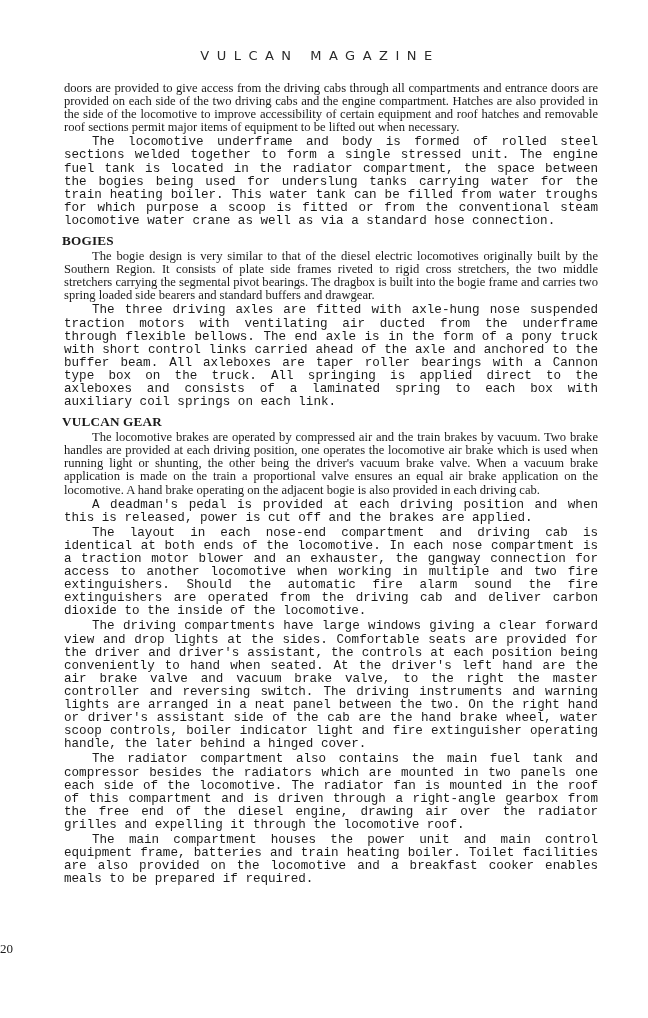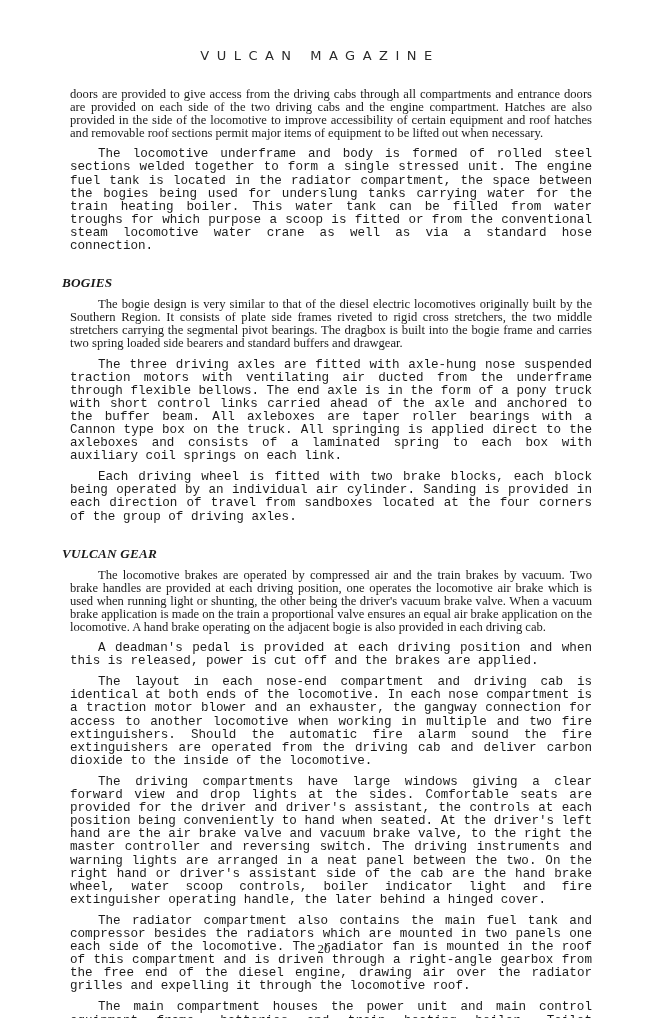--- a/index.html
+++ b/index.html
@@ -8,48 +8,46 @@
     font-family: "Liberation Serif", "DejaVu Serif", serif; color: #1a1a1a;
     position: relative;
   }
   .running-head {
     position: absolute; top: 48px; left: 0; width: 640px; text-align: center;
     font-family: "DejaVu Sans", "Liberation Sans", sans-serif;
     font-size: 13px; letter-spacing: 7.5px; color: #2a2a2a;
   }
   .content { position: absolute; top: 80px; left: 62px; width: 538px; }
   p {
-    margin: 8px; font-size: 12.6px; line-height: 13.1px; text-align: justify;
+    margin: 2px; font-size: 12.6px; line-height: 13.1px; text-align: justify;
     text-align-last: left;
   }
   p.indent { text-indent: 28px; }
   p + p { margin-top: 0; font-family: Liberation Mono, monospace; }
   h2 {
-    margin: 23px 0 0 0; font-size: 13.2px; line-height: 14px; font-weight: bold;
+    margin: 6px 0 0 0; font-size: 13.2px; line-height: 14px; font-weight: bold;
     letter-spacing: 0.2px;
-    font-style: italic;
   }
   .folio {
-    position: absolute; top: 941px; left: 0; width: 648px; text-align: center;
+    position: absolute; top: 941px; left: 0; width: 648px; text-align: left;
     font-size: 13px;
   }
 </style>
 </head>
 <body>
 
 <div class="running-head">VULCAN MAGAZINE</div>
 
 <div class="content">
   <p>doors are provided to give access from the driving cabs through all compartments and entrance doors are provided on each side of the two driving cabs and the engine compartment.  Hatches are also provided in the side of the locomotive to improve accessibility of certain equipment and roof hatches and removable roof sections permit major items of equipment to be lifted out when necessary.</p>
   <p class="indent">The locomotive underframe and body is formed of rolled steel sections welded together to form a single stressed unit.  The engine fuel tank is located in the radiator compartment, the space between the bogies being used for underslung tanks carrying water for the train heating boiler.  This water tank can be filled from water troughs for which purpose a scoop is fitted or from the conventional steam locomotive water crane as well as via a standard hose connection.</p>
 
   <h2>BOGIES</h2>
   <p class="indent">The bogie design is very similar to that of the diesel electric locomotives originally built by the Southern Region.  It consists of plate side frames riveted to rigid cross stretchers, the two middle stretchers carrying the segmental pivot bearings. The dragbox is built into the bogie frame and carries two spring loaded side bearers and standard buffers and drawgear.</p>
   <p class="indent">The three driving axles are fitted with axle-hung nose suspended traction motors with ventilating air ducted from the underframe through flexible bellows.  The end axle is in the form of a pony truck with short control links carried ahead of the axle and anchored to the buffer beam.  All axleboxes are taper roller bearings with a Cannon type box on the truck.  All springing is applied direct to the axleboxes and consists of a laminated spring to each box with auxiliary coil springs on each link.</p>
-  <p class="indent">Each driving wheel is fitted with two brake blocks, each block being operated by an individual air cylinder.  Sanding is provided in each direction of travel from sandboxes located at the four corners of the group of driving axles.</p>
 
   <h2>VULCAN GEAR</h2>
   <p class="indent">The locomotive brakes are operated by compressed air and the train brakes by vacuum.  Two brake handles are provided at each driving position, one operates the locomotive air brake which is used when running light or shunting, the other being the driver's vacuum brake valve.  When a vacuum brake application is made on the train a proportional valve ensures an equal air brake application on the locomotive.  A hand brake operating on the adjacent bogie is also provided in each driving cab.</p>
   <p class="indent">A deadman's pedal is provided at each driving position and when this is released, power is cut off and the brakes are applied.</p>
 
   <p class="indent">The layout in each nose-end compartment and driving cab is identical at both ends of the locomotive.  In each nose compartment is a traction motor blower and an exhauster, the gangway connection for access to another locomotive when working in multiple and two fire extinguishers.  Should the automatic fire alarm sound the fire extinguishers are operated from the driving cab and deliver carbon dioxide to the inside of the locomotive.</p>
   <p class="indent">The driving compartments have large windows giving a clear forward view and drop lights at the sides.  Comfortable seats are provided for the driver and driver's assistant, the controls at each position being conveniently to hand when seated.  At the driver's left hand are the air brake valve and vacuum brake valve, to the right the master controller and reversing switch.  The driving instruments and warning lights are arranged in a neat panel between the two.  On the right hand or driver's assistant side of the cab are the hand brake wheel, water scoop controls, boiler indicator light and fire extinguisher operating handle, the later behind a hinged cover.</p>
   <p class="indent">The radiator compartment also contains the main fuel tank and compressor besides the radiators which are mounted in two panels one each side of the locomotive. The radiator fan is mounted in the roof of this compartment and is driven through a right-angle gearbox from the free end of the diesel engine, drawing air over the radiator grilles and expelling it through the locomotive roof.</p>
   <p class="indent">The main compartment houses the power unit and main control equipment frame, batteries and train heating boiler.  Toilet facilities are also provided on the locomotive and a breakfast cooker enables meals to be prepared if required.</p>
 </div>

